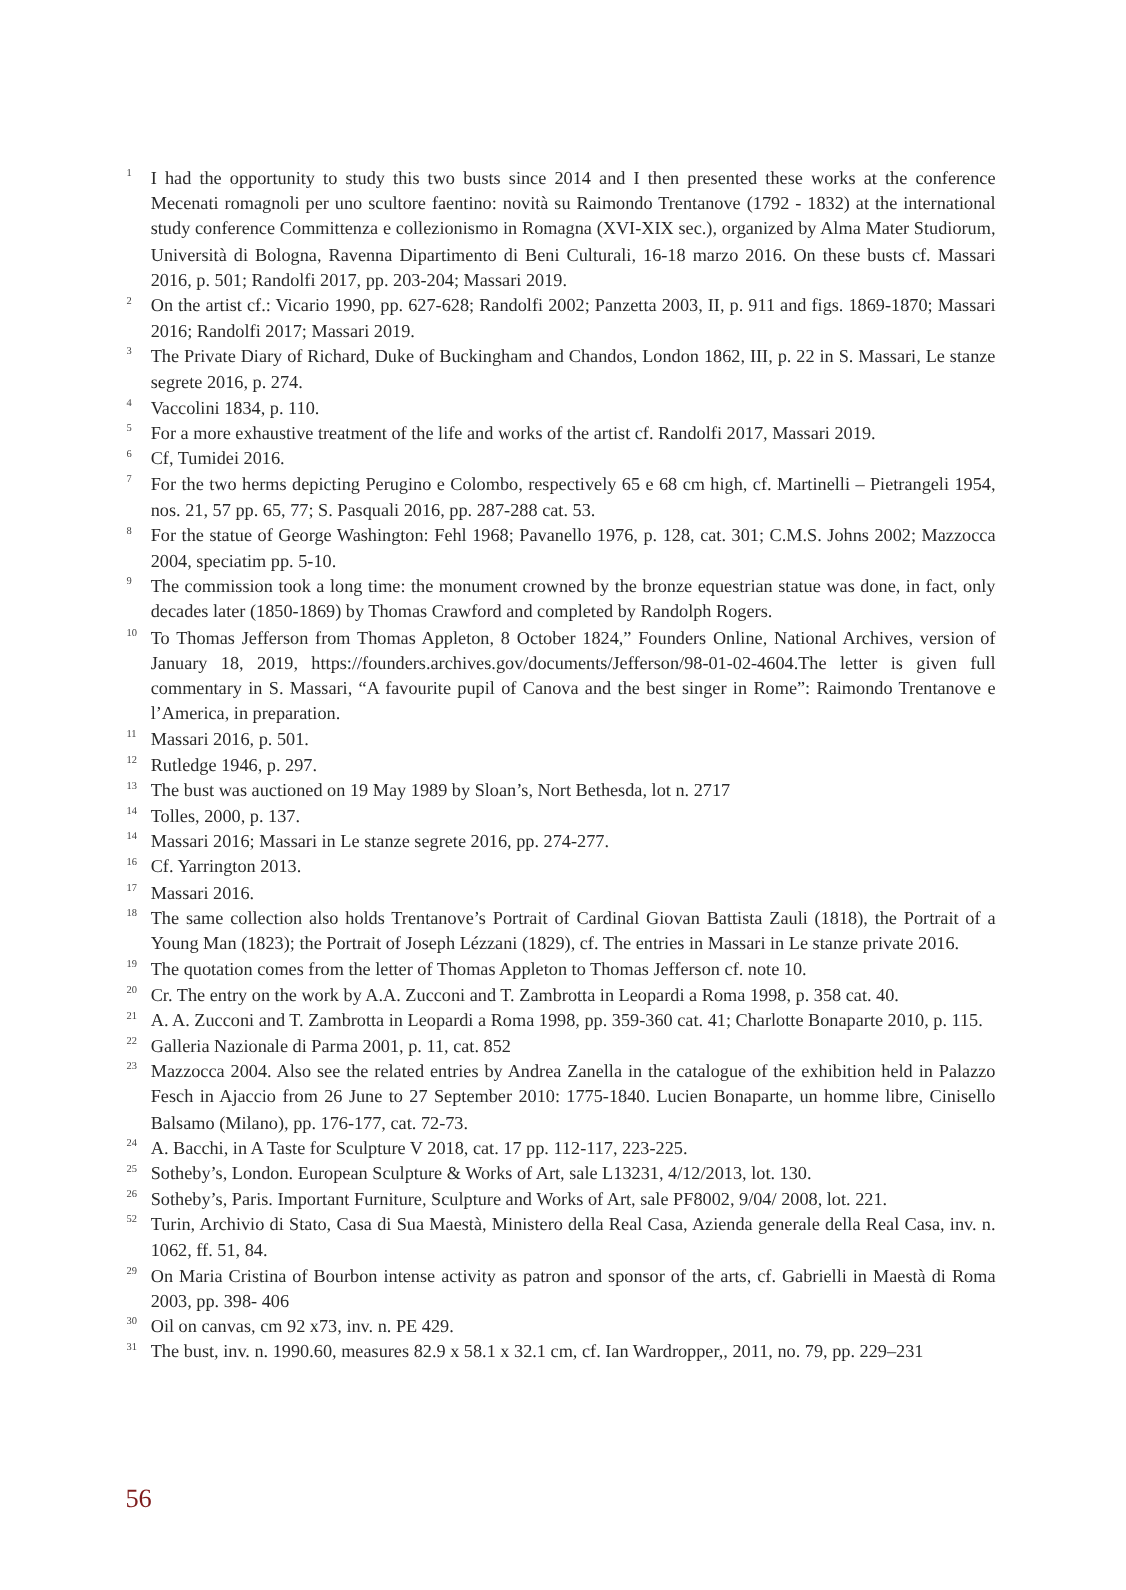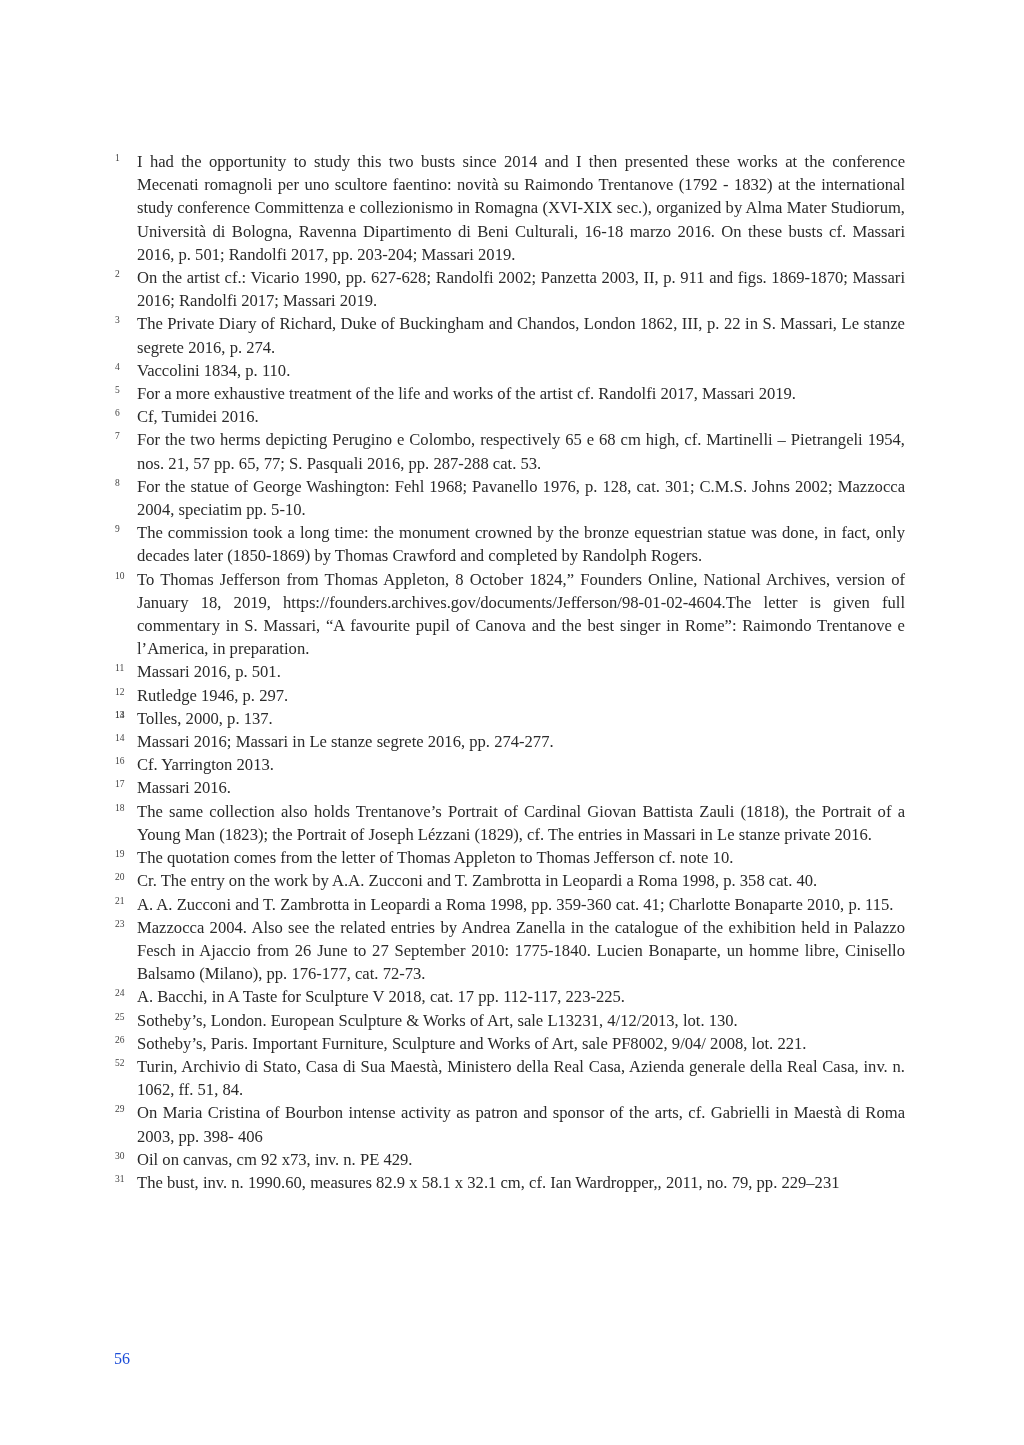--- a/index.html
+++ b/index.html
@@ -13,48 +13,49 @@
       font-size: 16.6px; line-height: 23.2px;
     }
     .note { position: relative; text-align: justify; }
     .note .num {
       position: absolute; left: -22px; top: -3px;
       font-size: 9.5px; width: 18px; text-align: left; color: #444;
     }
     .note .seg.it { }
     .page-number {
       position: absolute; left: 114px; top: 1350px;
-      font-size: 16px; color: #1d4ed8;
+      font-size: 24px; color: #7f1d1d;
     }
   </style>
 </head>
 <body>
 
 <div class="notes" id="notes">
     <div class="note"><span class="num">1</span><span class="seg">I had the opportunity to study this two busts since 2014 and I then presented these works at the conference </span><span class="seg it">Mecenati romagnoli per uno scultore faentino: novità su Raimondo Trentanove (1792 - 1832)</span><span class="seg"> at the international study conference </span><span class="seg it">Committenza e collezionismo in Romagna (XVI-XIX sec.)</span><span class="seg">, organized by Alma Mater Studiorum, Università di Bologna, Ravenna Dipartimento di Beni Culturali, 16-18 marzo 2016. On these busts cf. Massari 2016, p. 501; Randolfi 2017, pp. 203-204; Massari 2019.</span></div>
     <div class="note"><span class="num">2</span><span class="seg">On the artist cf.: Vicario 1990, pp. 627-628; Randolfi 2002; Panzetta 2003, II, p. 911 and figs. 1869-1870; Massari 2016; Randolfi 2017; Massari 2019.</span></div>
     <div class="note"><span class="num">3</span><span class="seg it">The Private Diary of Richard, Duke of Buckingham and Chandos</span><span class="seg">, London 1862, III, p. 22 in S. Massari, </span><span class="seg it">Le stanze segrete</span><span class="seg"> 2016, p. 274.</span></div>
     <div class="note"><span class="num">4</span><span class="seg">Vaccolini 1834, p. 110.</span></div>
     <div class="note"><span class="num">5</span><span class="seg">For a more exhaustive treatment of the life and works of the artist cf. Randolfi 2017, Massari 2019.</span></div>
     <div class="note"><span class="num">6</span><span class="seg">Cf, Tumidei 2016.</span></div>
     <div class="note"><span class="num">7</span><span class="seg">For the two herms depicting Perugino e Colombo, respectively 65 e 68 cm high, cf. Martinelli – Pietrangeli 1954, nos. 21, 57 pp. 65, 77; S. Pasquali 2016, pp. 287-288 cat. 53.</span></div>
     <div class="note"><span class="num">8</span><span class="seg">For the statue of George Washington: Fehl 1968; Pavanello 1976, p. 128, cat. 301; C.M.S. Johns 2002; Mazzocca 2004, speciatim pp. 5-10.</span></div>
     <div class="note"><span class="num">9</span><span class="seg">The commission took a long time: the monument crowned by the bronze equestrian statue was done, in fact, only decades later (1850-1869) by Thomas Crawford and completed by Randolph Rogers.</span></div>
     <div class="note"><span class="num">10</span><span class="seg">To Thomas Jefferson from Thomas Appleton, 8 October 1824,” </span><span class="seg it">Founders Online</span><span class="seg">, National Archives, version of January 18, 2019, https://founders.archives.gov/documents/Jefferson/98-01-02-4604.The letter is given full commentary in  S. Massari, “</span><span class="seg it">A favourite pupil of Canova and the best singer in Rome”: Raimondo Trentanove e l’America</span><span class="seg">, in preparation.</span></div>
     <div class="note"><span class="num">11</span><span class="seg">Massari 2016, p. 501.</span></div>
     <div class="note"><span class="num">12</span><span class="seg">Rutledge 1946, p. 297.</span></div>
-    <div class="note"><span class="num">13</span></div>
+    <div class="note"><span class="num">13</span><span class="seg">The bust was auctioned on 19 May 1989 by Sloan’s, Nort Bethesda, lot n. 2717</span></div>
     <div class="note"><span class="num">14</span><span class="seg">Tolles, 2000, p. 137.</span></div>
     <div class="note"><span class="num">14</span><span class="seg">Massari 2016; Massari in </span><span class="seg it">Le stanze segrete</span><span class="seg"> 2016, pp. 274-277.</span></div>
     <div class="note"><span class="num">16</span><span class="seg">Cf. Yarrington 2013.</span></div>
     <div class="note"><span class="num">17</span><span class="seg">Massari 2016.</span></div>
     <div class="note"><span class="num">18</span><span class="seg">The same collection also holds Trentanove’s </span><span class="seg it">Portrait of Cardinal Giovan Battista Zauli</span><span class="seg"> (1818), the </span><span class="seg it">Portrait of a Young Man</span><span class="seg"> (1823); the </span><span class="seg it">Portrait of Joseph Lézzani</span><span class="seg"> (1829), cf. The entries in Massari in </span><span class="seg it">Le stanze private</span><span class="seg"> 2016.</span></div>
     <div class="note"><span class="num">19</span><span class="seg">The quotation comes from the letter of Thomas Appleton to Thomas Jefferson cf. note 10.</span></div>
     <div class="note"><span class="num">20</span><span class="seg">Cr. The entry on the work by A.A. Zucconi and T. Zambrotta in </span><span class="seg it">Leopardi a Roma</span><span class="seg"> 1998, p. 358 cat. 40.</span></div>
     <div class="note"><span class="num">21</span><span class="seg">A. A. Zucconi and T. Zambrotta in </span><span class="seg it">Leopardi a Roma</span><span class="seg"> 1998, pp. 359-360 cat. 41; </span><span class="seg it">Charlotte Bonaparte</span><span class="seg"> 2010, p. 115.</span></div>
+    <div class="note"><span class="num">22</span><span class="seg it">Galleria Nazionale di Parma</span><span class="seg"> 2001, p. 11, cat. 852</span></div>
     <div class="note"><span class="num">23</span><span class="seg">Mazzocca 2004. Also see the related entries by Andrea Zanella in the catalogue of the exhibition held in Palazzo Fesch in Ajaccio from 26 June to 27 September 2010: </span><span class="seg it">1775-1840. Lucien Bonaparte, un homme libre</span><span class="seg">, Cinisello Balsamo (Milano), pp. 176-177, cat. 72-73.</span></div>
     <div class="note"><span class="num">24</span><span class="seg"> A. Bacchi, in </span><span class="seg it">A Taste for Sculpture V</span><span class="seg"> 2018, cat. 17 pp. 112-117, 223-225.</span></div>
     <div class="note"><span class="num">25</span><span class="seg it">Sotheby’s, London. European Sculpture &amp; Works of Art</span><span class="seg">, sale L13231, 4/12/2013, lot. 130.</span></div>
     <div class="note"><span class="num">26</span><span class="seg it">Sotheby’s, Paris. Important Furniture, Sculpture and Works of Art</span><span class="seg">, sale PF8002, 9/04/ 2008, lot. 221.</span></div>
     <div class="note"><span class="num">52</span><span class="seg">Turin, Archivio di Stato, Casa di Sua Maestà, </span><span class="seg it">Ministero della Real Casa, Azienda generale della Real Casa</span><span class="seg">, inv. n. 1062, ff. 51, 84.</span></div>
     <div class="note"><span class="num">29</span><span class="seg">On Maria Cristina of Bourbon intense activity as patron and sponsor of the arts, cf. Gabrielli in </span><span class="seg it">Maestà di Roma</span><span class="seg"> 2003, pp. 398- 406</span></div>
     <div class="note"><span class="num">30</span><span class="seg">Oil on canvas, cm 92 x73, inv. n. PE 429.</span></div>
     <div class="note"><span class="num">31</span><span class="seg">The bust, inv. n. 1990.60, measures 82.9 x 58.1 x 32.1 cm, cf.  Ian Wardropper,, 2011, no. 79, pp. 229–231</span></div>
   </div>
 

